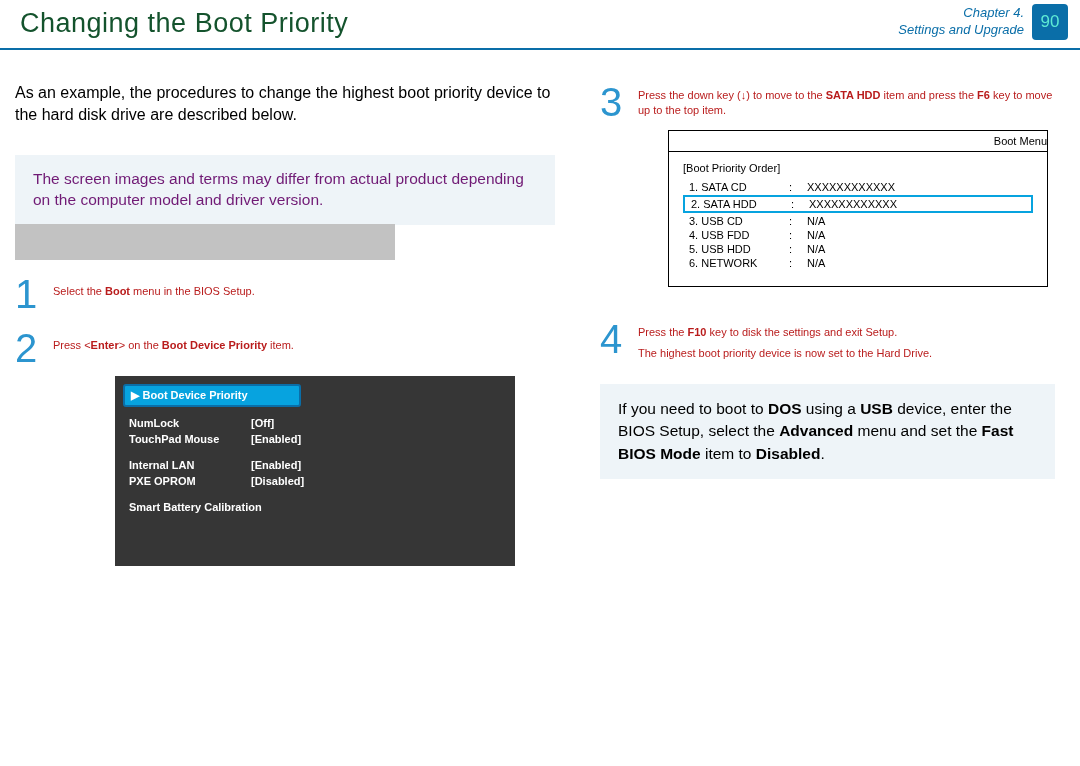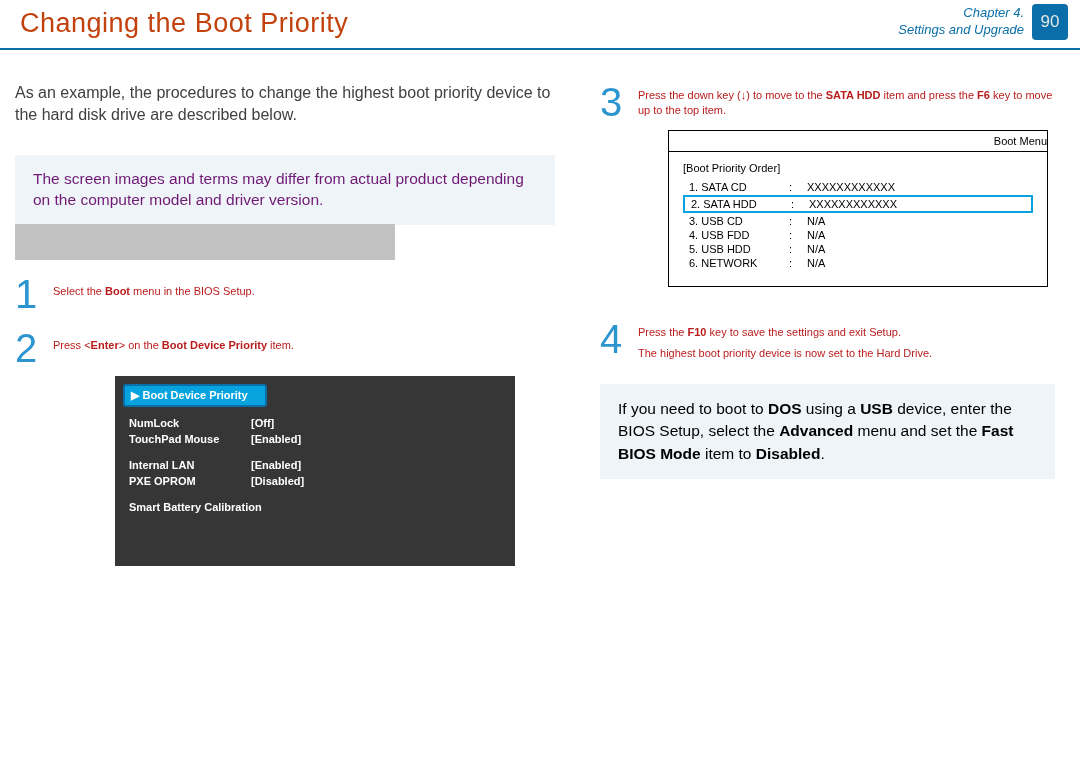--- a/index.html
+++ b/index.html
@@ -13,41 +13,41 @@
   }
   .header {
     position: relative;
     height: 50px;
     padding: 8px 20px 0 20px;
     border-bottom: 2px solid #0a6ea8;
   }
   .title {
     font-size: 27px;
     font-weight: normal;
-    color: #c2410c;
+    color: #14532d;
     letter-spacing: 0.5px;
   }
   .chapter-block {
     position: absolute;
     right: 12px;
     top: 4px;
     display: flex;
     align-items: center;
     gap: 8px;
   }
   .chapter-text {
     text-align: right;
     color: #0a6ea8;
     font-size: 13px;
     line-height: 1.3;
     font-style: italic;
   }
   .page-num {
     background: #0a6ea8;
-    color: #e5e5e5;
+    color: #5eead4;
     width: 36px;
     height: 36px;
     border-radius: 4px;
     display: flex;
     align-items: center;
     justify-content: center;
     font-size: 17px;
     text-align: center;
   }
   .col-left {
@@ -57,21 +57,21 @@
     width: 560px;
   }
   .col-right {
     position: absolute;
     left: 600px;
     top: 82px;
     width: 465px;
   }
   .intro {
     font-size: 16px;
-    color: #404040;
+    color: #000000;
     line-height: 1.35;
     margin-bottom: 30px;
   }
   .note-box {
     background: #eef4f8;
     padding: 14px 18px;
     font-size: 15.5px;
     color: #701a75;
     line-height: 1.35;
     width: 540px;
@@ -114,21 +114,21 @@
     font-family: Arial, sans-serif;
   }
   .bios-highlighted {
     background: #07a3df;
     border: 2px solid #0a6ea8;
     border-radius: 3px;
     padding: 3px 6px;
     color: #fff;
     font-weight: bold;
     font-size: 11px;
-    width: 144px;
+    width: 178px;
     margin-bottom: 8px;
   }
   .bios-row { display: flex; padding: 2px 6px; }
   .bios-label { width: 122px; font-weight: bold; }
   .bios-val { font-weight: bold; }
   .bios-spacer { height: 10px; }
   .boot-menu {
     border: 1px solid #000;
     width: 380px;
     margin-left: 68px;
@@ -261,21 +261,21 @@
           <div class="boot-idx">6. NETWORK</div>
           <div class="boot-sep">:</div>
           <div>N/A</div>
         </div>
     </div>
   </div>
 
   <div class="step" style="margin-top:32px">
     <div class="step-num">4</div>
     <div class="step-text" style="padding-top:6px">
-      <span>Press the </span><span class="bold">F10</span><span> key to save the settings and exit Setup.</span>
+      <span>Press the </span><span class="bold">F10</span><span> key to disk the settings and exit Setup.</span>
       <div style="height:6px"></div>
       <span>The highest boot priority device is now set to the Hard Drive.</span>
     </div>
   </div>
 
   <div class="tip-box">
     <span>If you need to boot to </span><span class="bold">DOS</span><span> using a </span><span class="bold">USB</span><span> device, enter the BIOS Setup, select the </span><span class="bold">Advanced</span><span> menu and set the </span><span class="bold">Fast BIOS Mode</span><span> item to </span><span class="bold">Disabled</span><span>.</span>
   </div>
 </div>
 

